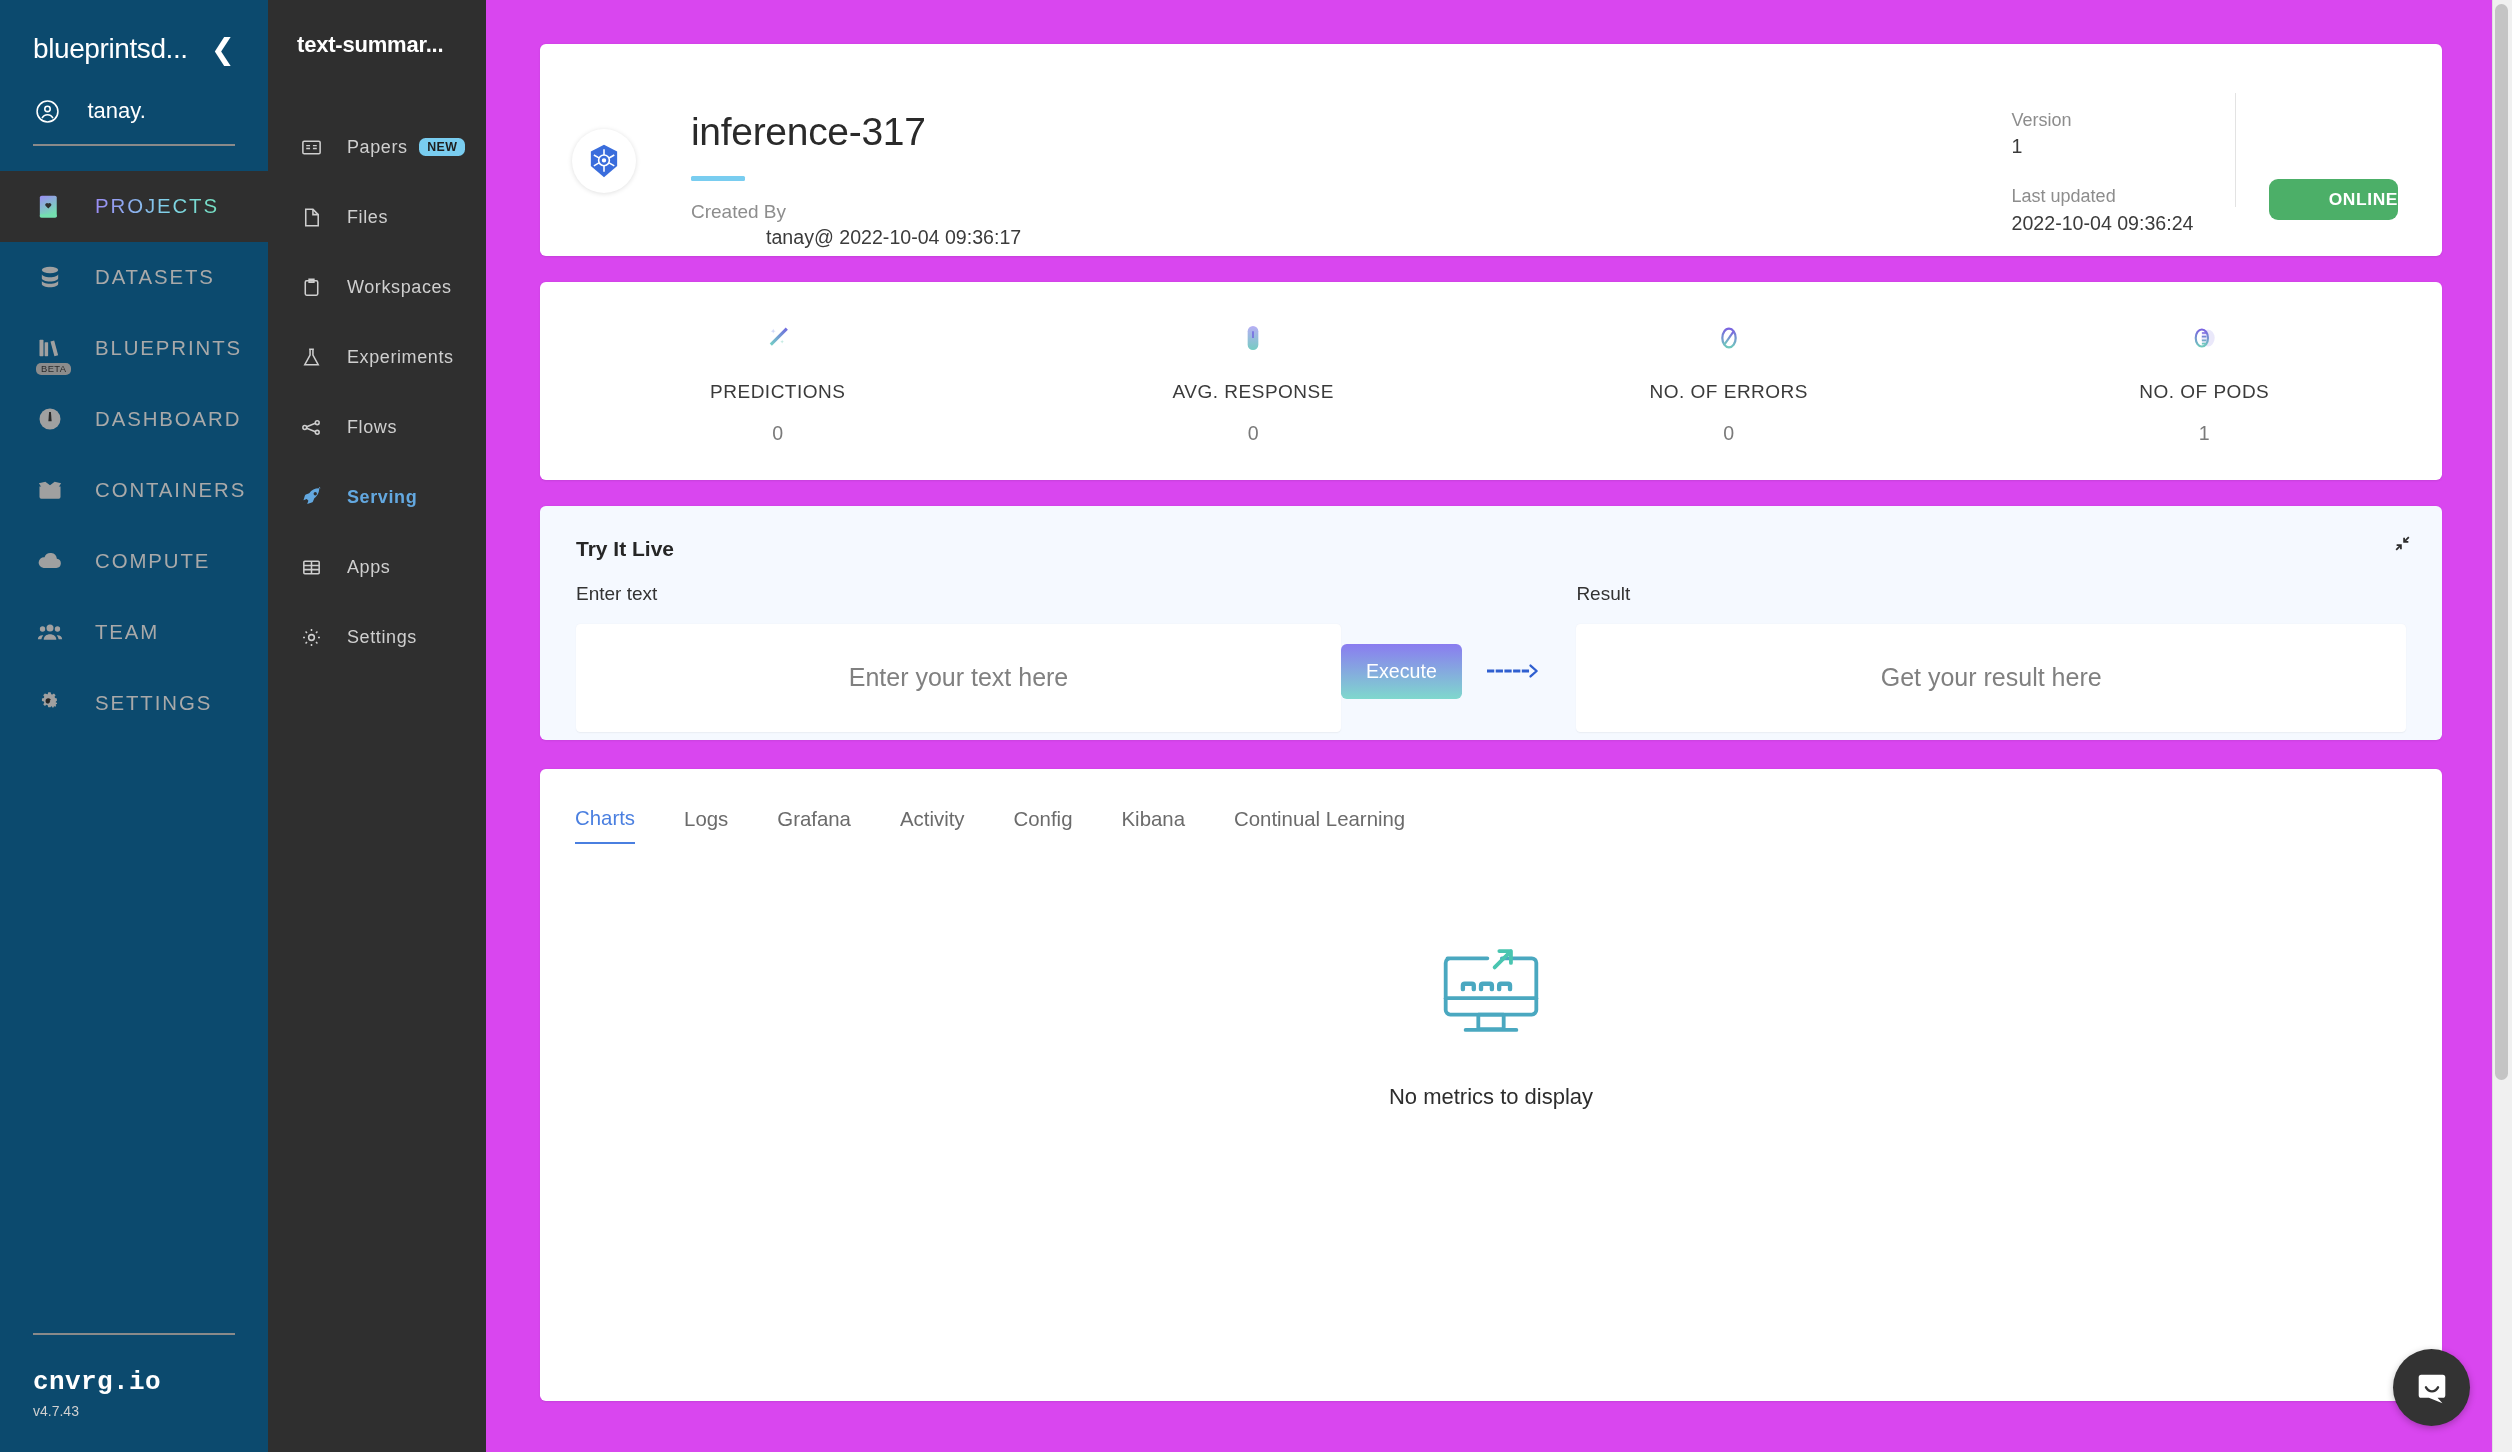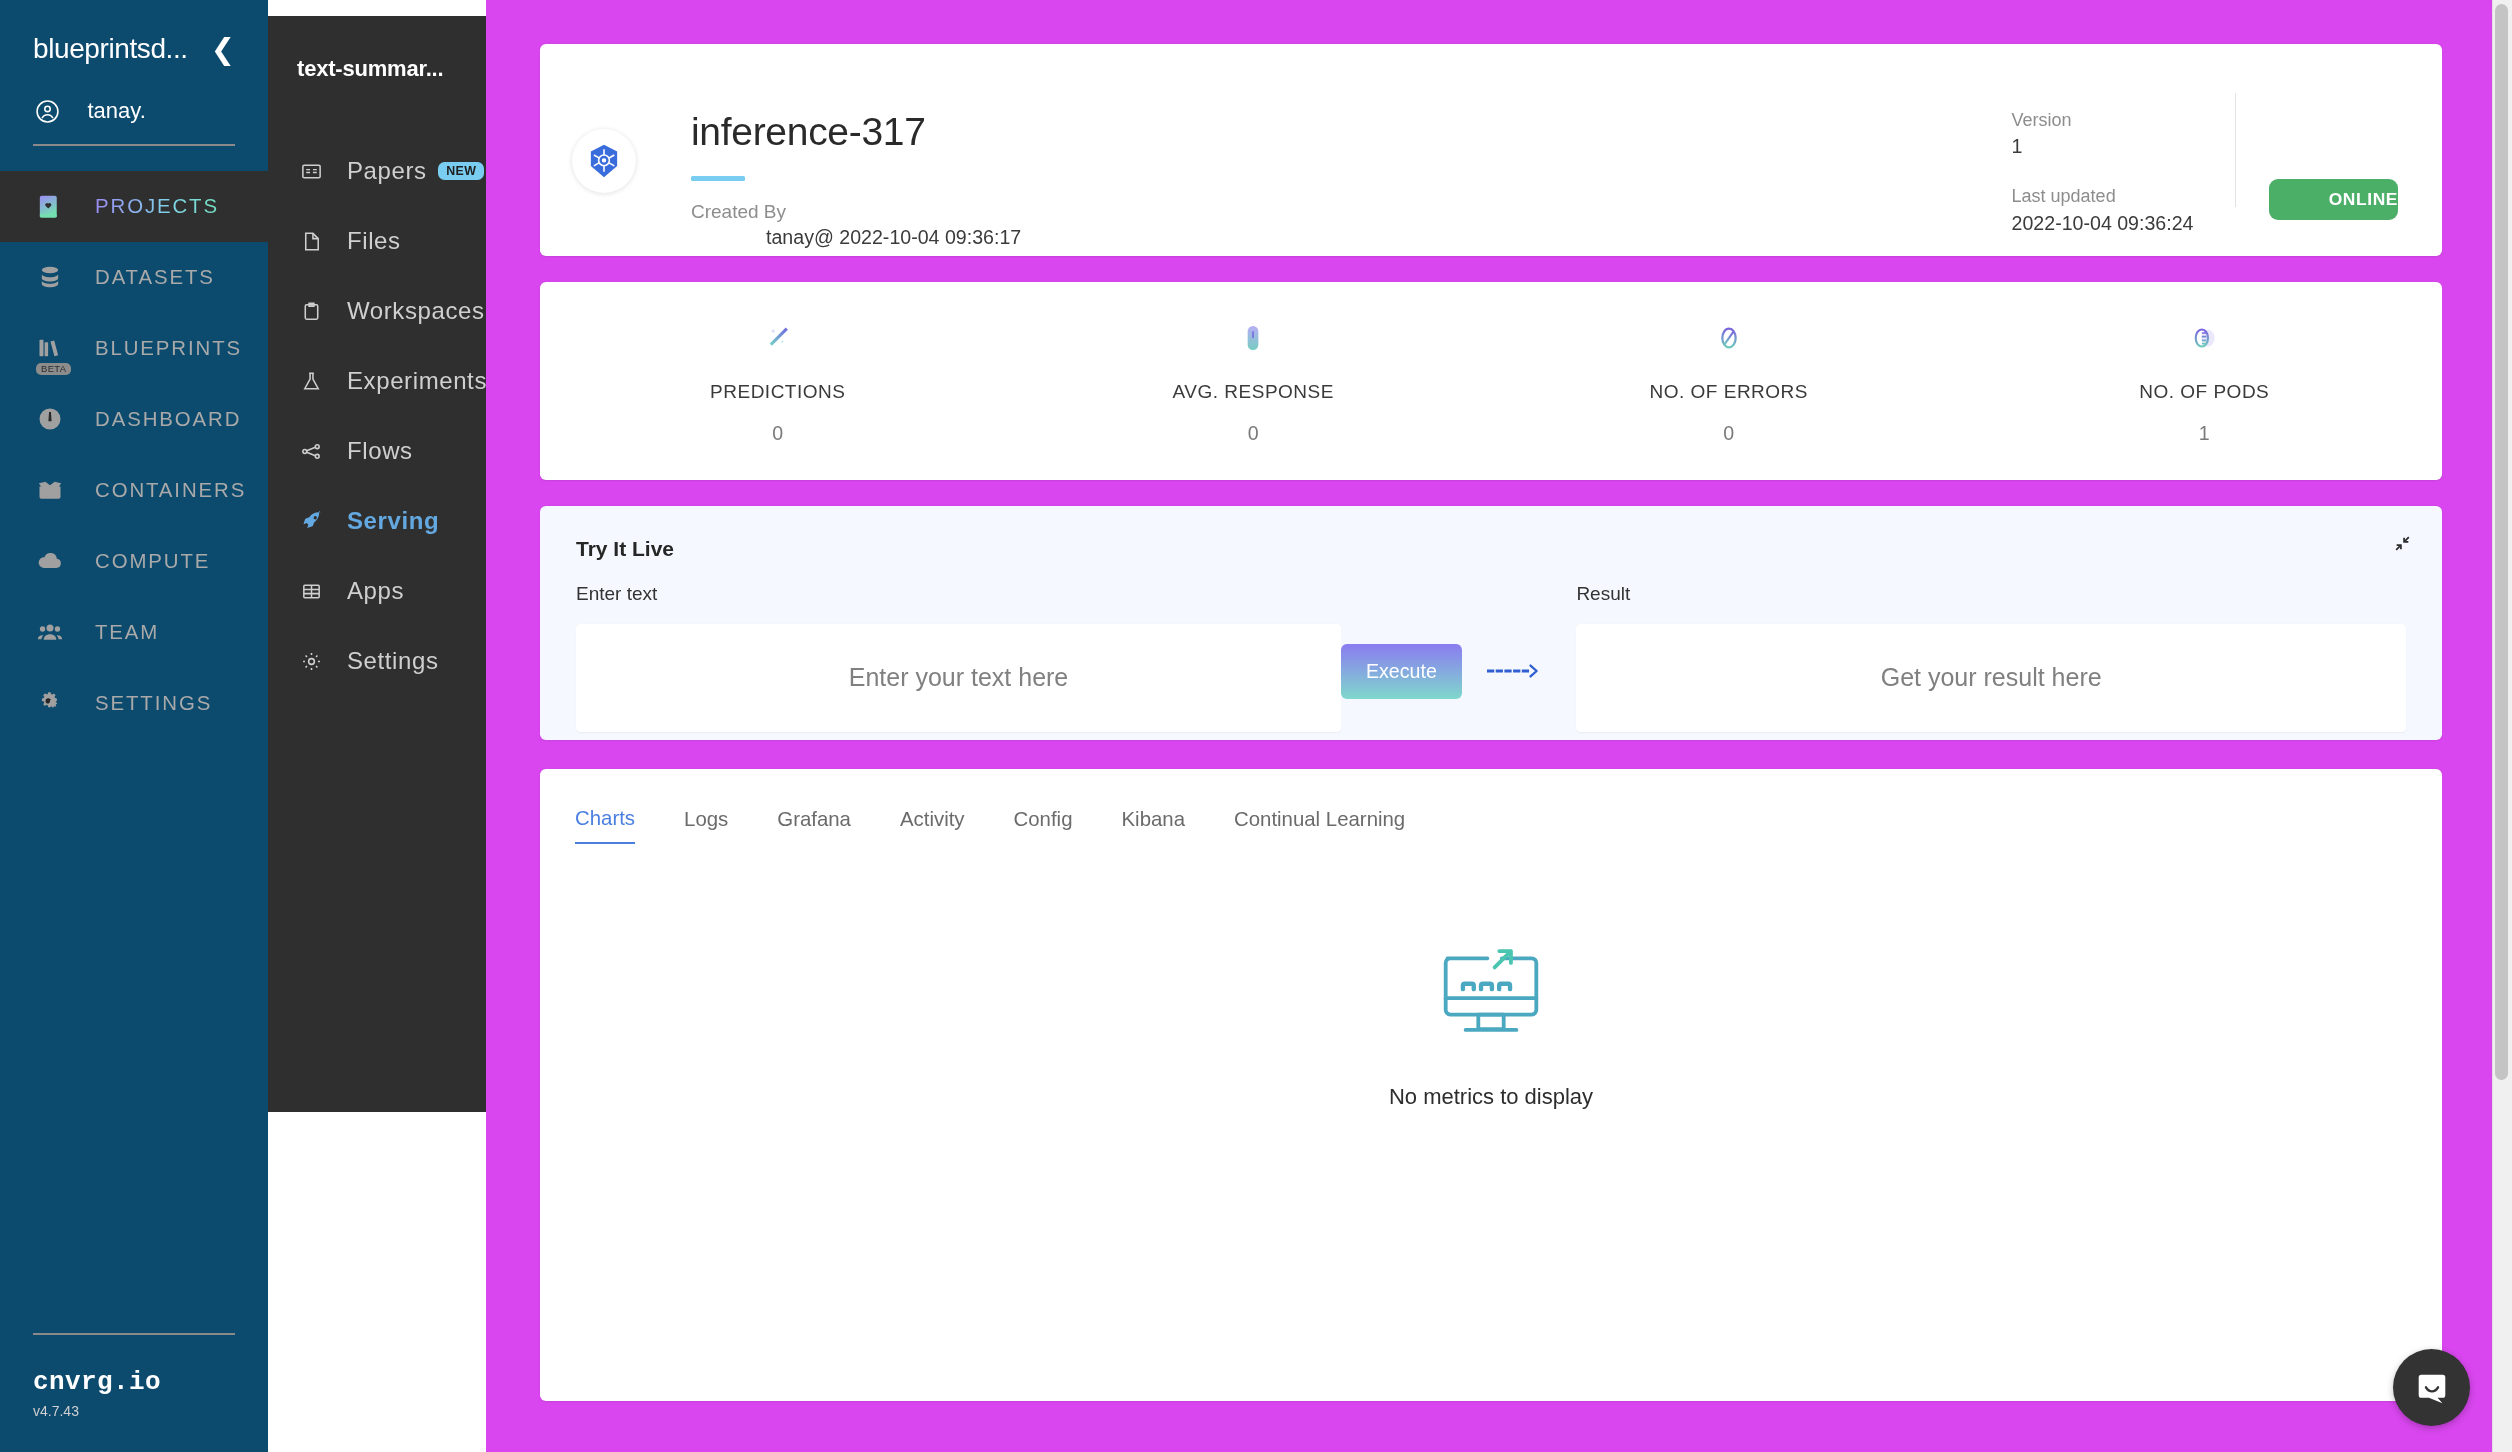--- a/index.html
+++ b/index.html
@@ -53,34 +53,34 @@
     border-radius:5.1px; padding:0.7px 5.1px; letter-spacing:0.4px;
   }
 
   .ps-foot { margin-top:auto; padding:0 33px 33px 33px; }
   .ps-foot-div { height:1.5px; background:#8a8a8a; margin-bottom:32px; }
   .ps-brand { color:#ffffff; font-size:26px; font-weight:700; font-family:"Liberation Mono", monospace; letter-spacing:0.4px;}
   .ps-version { color:#d0d0d0; font-size:14px; margin-top:6.5px; }
 
   
   .secondary-sidebar {
-    width:218px; height:1096px; background:#2f2f2f;
-    flex:0 0 218px; padding-top:40px;margin-top:16px;
+    width:218px; height:1452px; background:#2f2f2f;
+    flex:0 0 218px; padding-top:32px;
   }
   .ss-title {
     color:#ffffff; font-size:22px; font-weight:700;
     padding:0 0 0 29px; white-space:nowrap; overflow:hidden; letter-spacing:-0.2px;
   }
   .ss-nav { margin-top:54px; }
   .ss-item {
     display:flex; align-items:center; height:70px;
     padding-left:29px; cursor:pointer;
   }
   .ss-icon { width:28px; height:28px; flex:0 0 28px; display:flex; align-items:center; justify-content:center; }
-  .ss-label { margin-left:22px; font-size:24px; color:#cfcfcf; letter-spacing:0.6px; white-space:nowrap;}
+  .ss-label { margin-left:22px; font-size:18px; color:#cfcfcf; letter-spacing:0.6px; white-space:nowrap;}
   .ss-item.active .ss-label { color:#63a8e0; font-weight:700; }
   .ss-new {
     margin-left:11.6px; background:#79cdf0; color:#1f1f1f;
     font-size:12.4px; font-weight:700; border-radius:6.5px;
     padding:2.2px 8px; letter-spacing:0.4px;
   }
 
   
   .main {
     flex:1 1 auto; height:1452px; background:#d946ef;

